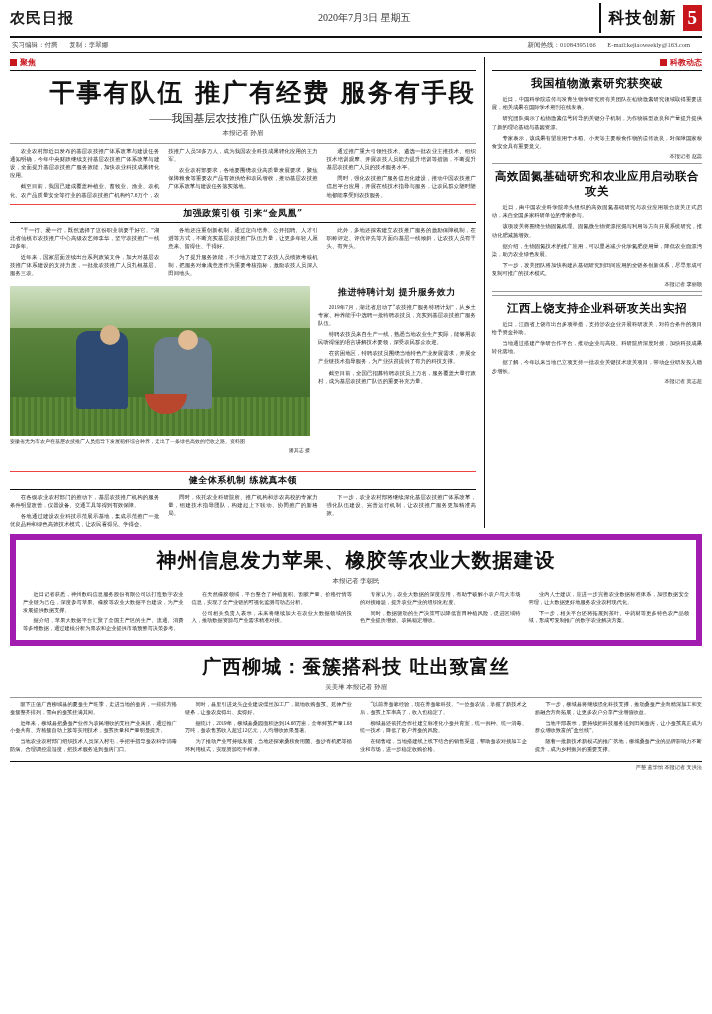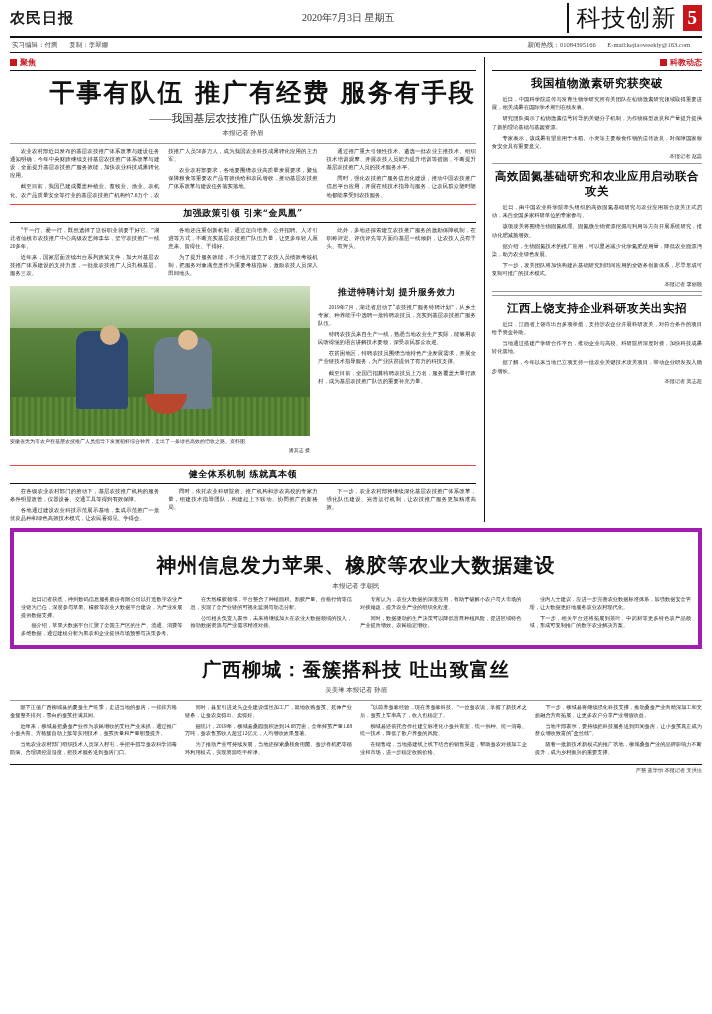--- a/index.html
+++ b/index.html
@@ -10,21 +10,21 @@
     color:#111;
     overflow:hidden;
   }
   .page{position:relative;width:712px;height:1014px;box-sizing:border-box;padding:0 10px;}
 
   
   .masthead{position:relative;height:36px;border-bottom:2px solid #111;display:flex;align-items:center;}
   .logo{font-family:"DejaVu Serif",serif;font-weight:bold;font-size:15px;letter-spacing:1px;color:#1b1b1b;width:120px;line-height:1.1;}
   .masthead-mid{flex:1;text-align:center;font-size:10px;color:#333;}
   .masthead-right{display:flex;align-items:center;gap:6px;padding-left:8px;border-left:2px solid #111;height:30px;}
-  .section-name{font-family:"DejaVu Serif",serif;font-weight:normal;font-size:24px;color:#111;letter-spacing:1px;}
+  .section-name{font-family:"DejaVu Serif",serif;font-weight:bold;font-size:16px;color:#111;letter-spacing:1px;}
   .section-num{background:#c8161d;color:#fff;font-weight:bold;font-size:19px;padding:0 5px;line-height:26px;}
 
   
   .subhead{display:flex;justify-content:space-between;font-size:6.5px;color:#444;padding:3px 2px 2px 2px;border-bottom:1px solid #111;}
   .subhead span{margin-right:10px;}
 
   
   .band{display:flex;gap:8px;margin-top:4px;}
   .col-left{width:470px;}
   .col-right{width:212px;border-left:1px solid #111;padding-left:7px;}
@@ -57,21 +57,21 @@
   .caption{font-size:5px;color:#333;line-height:1.45;text-align:justify;}
   .photo-credit{font-size:5px;color:#333;text-align:right;margin-top:1px;}
 
   
   .r-title{font-family:"DejaVu Serif",serif;font-weight:bold;font-size:11.5px;text-align:center;margin:5px 0 4px;line-height:1.3;letter-spacing:.5px;}
   .r-body{font-size:5.3px;line-height:1.55;text-align:justify;color:#222;}
   .r-body p{margin:0 0 3px;text-indent:2em;}
   .r-sign{font-size:5.2px;text-align:right;color:#333;margin-top:2px;}
 
   
-  .redbox{border:4px solid #a21caf;margin:6px 0 8px;padding:18px 7px 7px;}
+  .redbox{border:6px solid #a21caf;margin:6px 0 8px;padding:5px 7px 7px;}
   h2.headline2{font-family:"DejaVu Serif",serif;font-size:20px;font-weight:bold;text-align:center;margin:2px 0 3px;letter-spacing:1px;}
 
   
   h2.headline3{font-family:"DejaVu Serif",serif;font-size:19px;font-weight:bold;text-align:center;margin:6px 0 3px;letter-spacing:1px;}
   .foot{font-size:5.2px;color:#333;text-align:right;margin-top:4px;border-top:1px solid #111;padding-top:2px;}
 </style>
 </head>
 <body>
 
 <div class="page">
@@ -144,21 +144,21 @@
         </div>
         <div style="flex:1;font-size:5.4px;line-height:1.5;text-align:justify;color:#222;">
           <div class="subhl">推进特聘计划 提升服务效力</div>
           <p style="text-indent:2em;margin:0 0 3px;">2019年7月，湖北省启动了“农技推广服务特聘计划”，从乡土专家、种养能手中选聘一批特聘农技员，充实到基层农技推广服务队伍。</p>
           <p style="text-indent:2em;margin:0 0 3px;">特聘农技员来自生产一线，熟悉当地农业生产实际，能够用农民听得懂的语言讲解技术要领，深受农民群众欢迎。</p>
           <p style="text-indent:2em;margin:0 0 3px;">在贫困地区，特聘农技员围绕当地特色产业发展需求，开展全产业链技术指导服务，为产业扶贫提供了有力的科技支撑。</p>
           <p style="text-indent:2em;margin:0 0 3px;">截至目前，全国已招募特聘农技员上万名，服务覆盖大量行政村，成为基层农技推广队伍的重要补充力量。</p>
         </div>
       </div>
 
-      <div class="subhl subhl-line" style="margin-top:12px;">健全体系机制 练就真本领</div>
+      <div class="subhl subhl-line" style="margin-top:18px;">健全体系机制 练就真本领</div>
       <div class="cols3">
         <p>在各级农业农村部门的推动下，基层农技推广机构的服务条件明显改善，仪器设备、交通工具等得到有效保障。</p>
         <p>各地通过建设农业科技示范展示基地，集成示范推广一批优良品种和绿色高效技术模式，让农民看得见、学得会。</p>
         <p>同时，依托农业科研院所、推广机构和涉农高校的专家力量，组建技术指导团队，构建起上下联动、协同推广的新格局。</p>
         <p>下一步，农业农村部将继续深化基层农技推广体系改革，强化队伍建设、完善运行机制，让农技推广服务更加精准高效。</p>
       </div>
     </div>
 
     <div class="col-right">
       <div class="tagline" style="justify-content:flex-end;">

